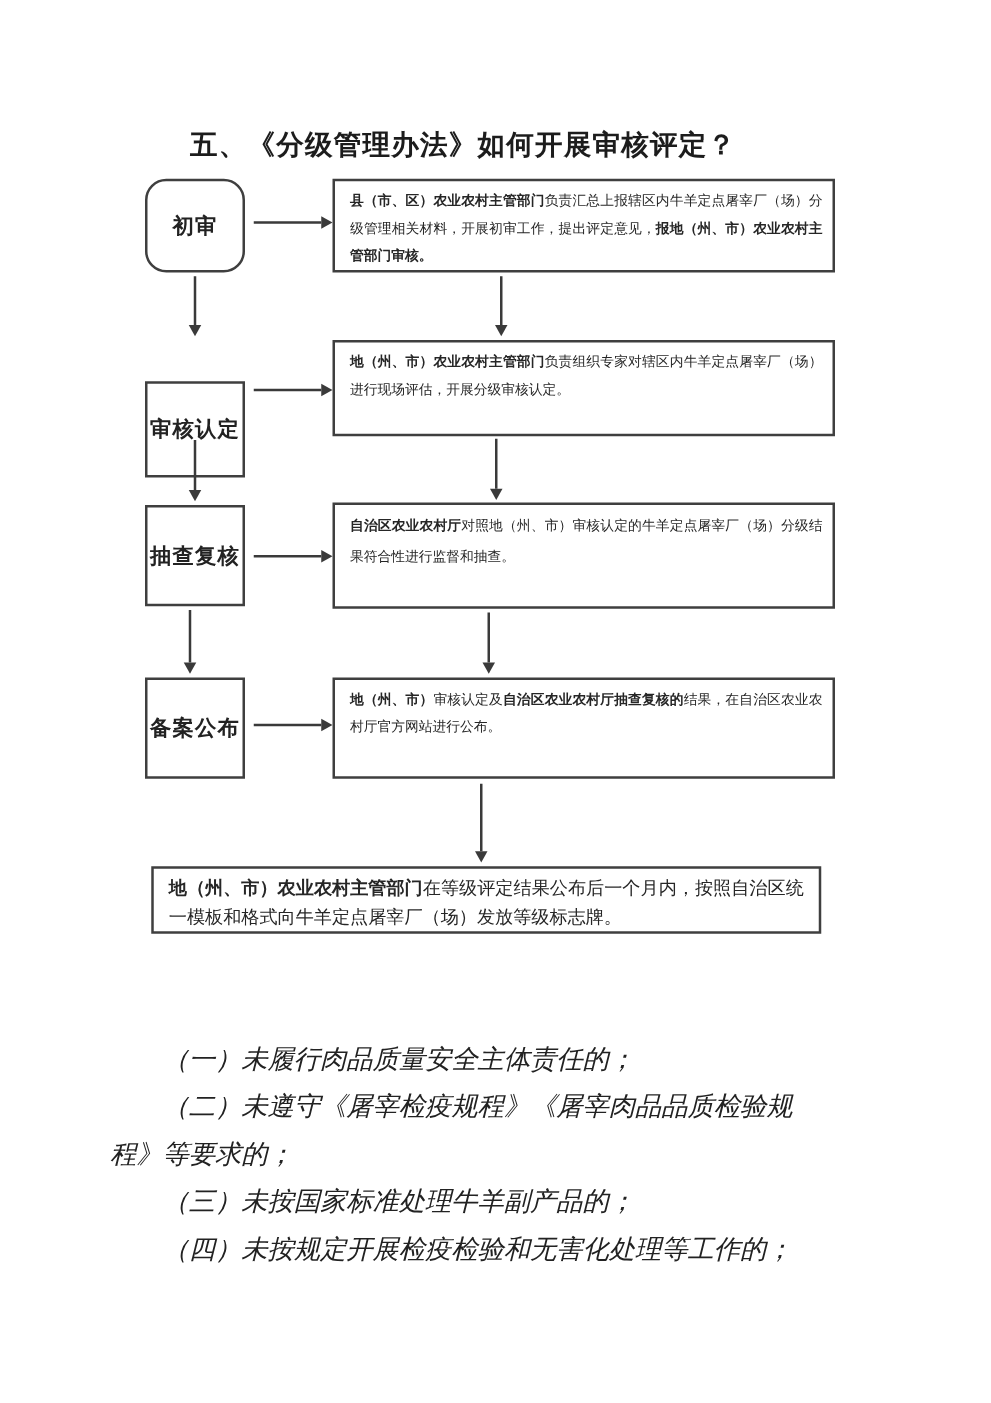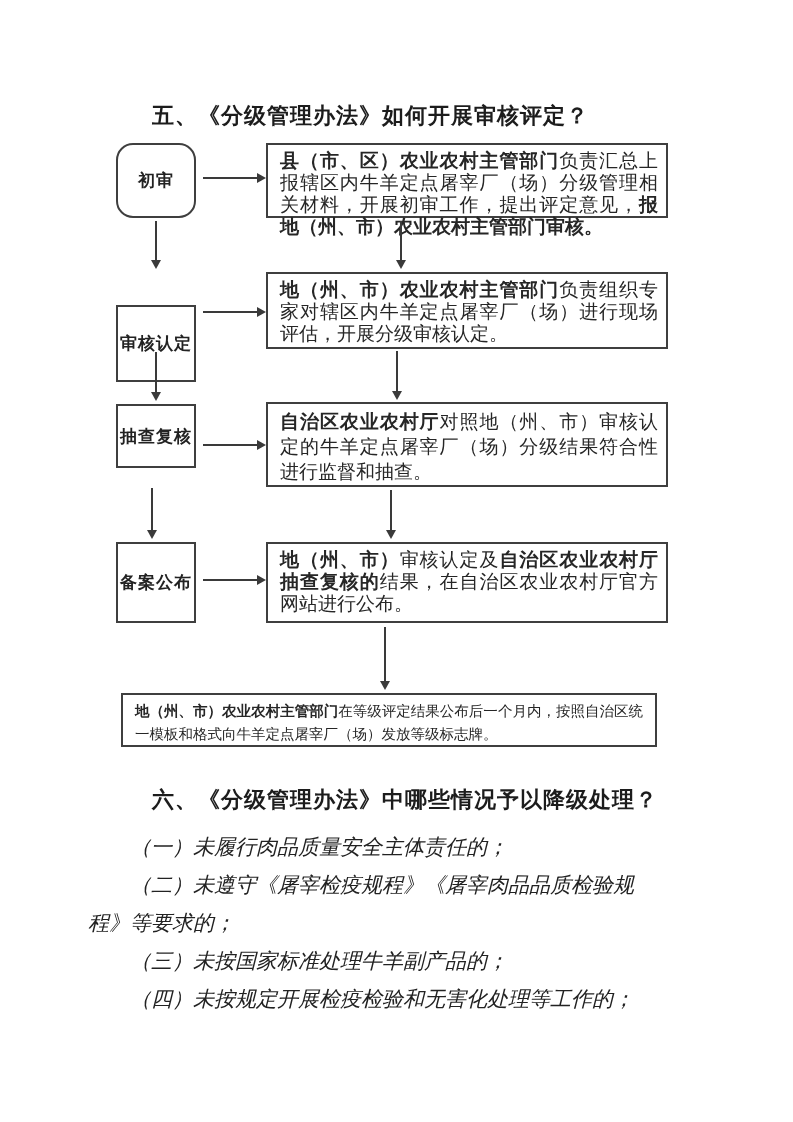--- a/index.html
+++ b/index.html
@@ -29,21 +29,21 @@
     display:flex;align-items:center;justify-content:center;
     font-weight:bold;
     font-size:17px;
     letter-spacing:1px;
     color:#222;
   }
   .rbox{
     position:absolute;
     border:2px solid #3f3f3f;
     box-sizing:border-box;
-    font-size:19px;
+    font-size:11px;
     line-height:22px;
     color:#262626;
     text-align:justify;
   }
   .rbox .inner{padding:5px 8px 0 12px;}
   .rbox.center .inner{}
   .widebox{
     position:absolute;
     border:2px solid #3f3f3f;
     box-sizing:border-box;
@@ -100,21 +100,21 @@
     <span>审核认定</span>
   </div>
   <div class="ah" style="left:203px;top:311px;width:54px;"></div>
   <div class="rbox" style="left:266px;top:272px;width:402px;height:77px;">
     <div class="inner"><span class="run-b">地（州、市）农业农村主管部门</span><span>负责组织专家对辖区内牛羊定点屠宰厂（场）进行现场评估，开展分级审核认定。</span></div>
   </div>
 
   <div class="av" style="left:155px;top:352px;height:40px;"></div>
   <div class="av" style="left:396px;top:351px;height:40px;"></div>
 
-  <div class="lbox" style="left:116px;top:404px;width:80px;height:64px;">
+  <div class="lbox" style="left:116px;top:404px;width:80px;height:81px;">
     <span>抽查复核</span>
   </div>
   <div class="ah" style="left:203px;top:444px;width:54px;"></div>
   <div class="rbox center" style="left:266px;top:402px;width:402px;height:85px;line-height:25px;">
     <div class="inner"><span class="run-b">自治区农业农村厅</span><span>对照地（州、市）审核认定的牛羊定点屠宰厂（场）分级结果符合性进行监督和抽查。</span></div>
   </div>
 
   <div class="av" style="left:151px;top:488px;height:42px;"></div>
   <div class="av" style="left:390px;top:490px;height:40px;"></div>
 
@@ -125,21 +125,20 @@
   <div class="rbox" style="left:266px;top:542px;width:402px;height:81px;">
     <div class="inner"><span class="run-b">地（州、市）</span><span>审核认定及</span><span class="run-b">自治区农业农村厅抽查复核的</span><span>结果，在自治区农业农村厅官方网站进行公布。</span></div>
   </div>
 
   <div class="av" style="left:384px;top:627px;height:54px;"></div>
 
   <div class="widebox" style="left:121px;top:693px;width:536px;height:54px;">
     <div class="inner"><span class="run-b">地（州、市）农业农村主管部门</span><span>在等级评定结果公布后一个月内，按照自治区统一模板和格式向牛羊定点屠宰厂（场）发放等级标志牌。</span></div>
   </div>
 
-  <div class="heading" style="left:152px;top:785px;">六、《分级管理办法》中哪些情况予以降级处理？</div>
 
   <div class="list">
     <p>（一）未履行肉品质量安全主体责任的；</p>
     <p>（二）未遵守《屠宰检疫规程》《屠宰肉品品质检验规程》等要求的；</p>
     <p>（三）未按国家标准处理牛羊副产品的；</p>
     <p>（四）未按规定开展检疫检验和无害化处理等工作的；</p>
   </div>
 
 </div>
 

